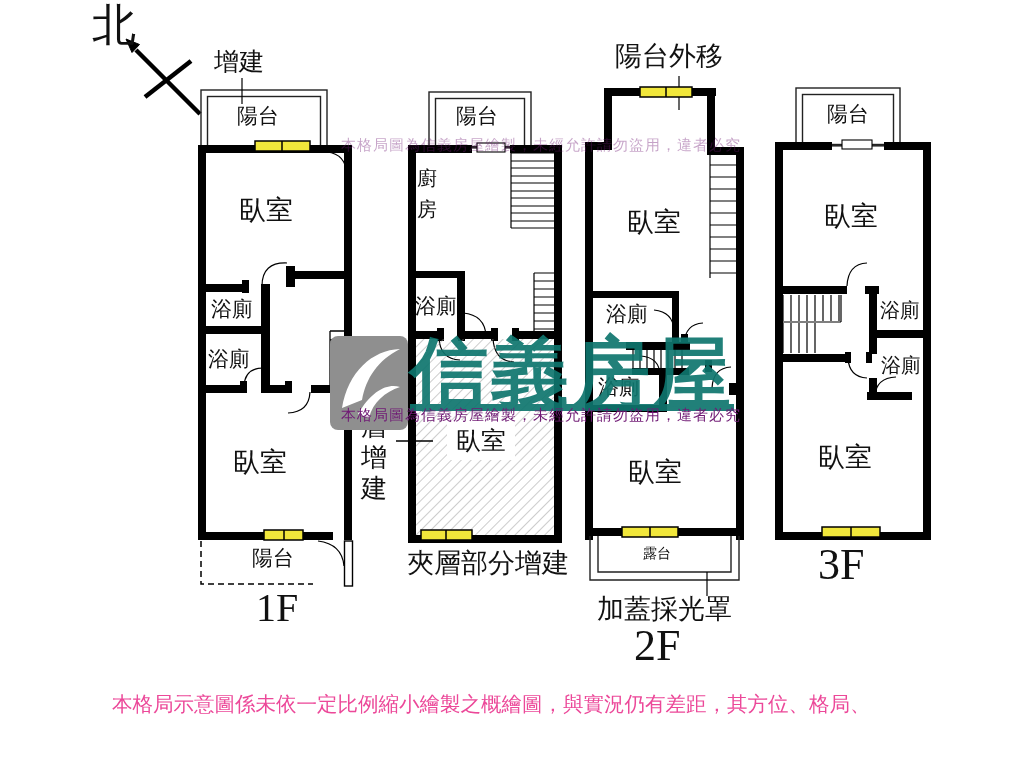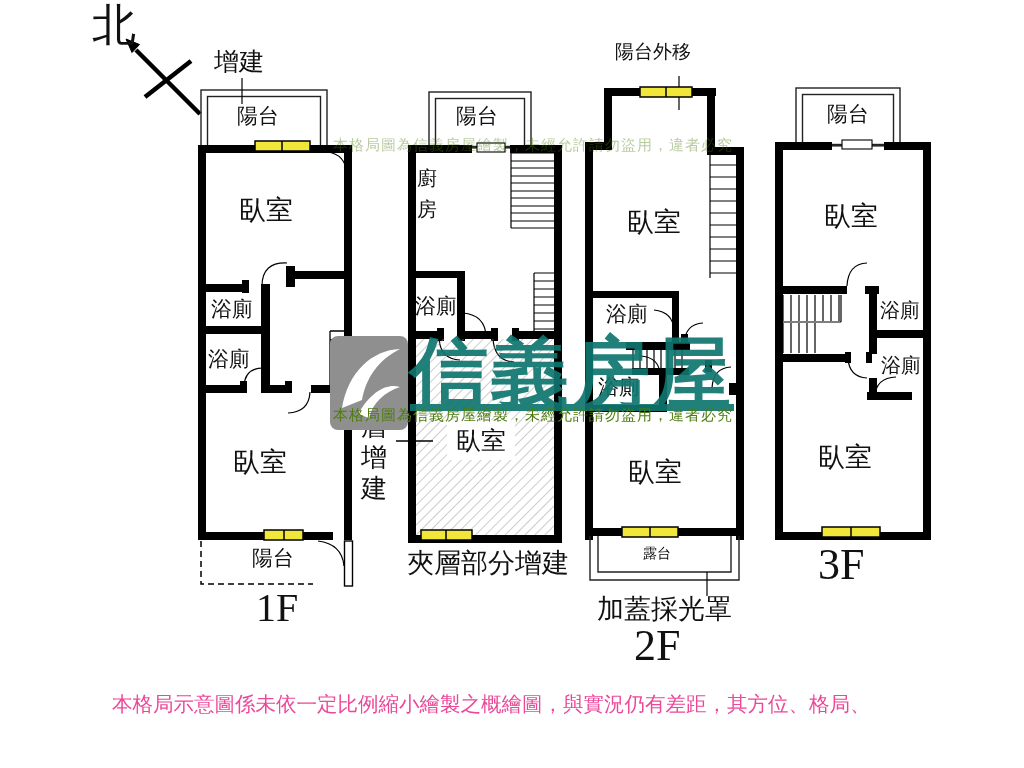--- a/index.html
+++ b/index.html
@@ -2,21 +2,21 @@
 <html><head>
 <meta charset="utf-8">
 <style>
   html,body{margin:0;padding:0;background:#ffffff;}
   .canvas{position:relative;width:1024px;height:768px;background:#ffffff;overflow:hidden;
           font-family:"Liberation Serif","DejaVu Serif",serif;}
   .lbl{position:absolute;color:#111;white-space:nowrap;line-height:1.1;}
   .vtext{white-space:normal;word-break:break-all;}
   svg{position:absolute;left:0;top:0;}
   .wm-brand{position:absolute;font-weight:bold;color:#0f766e;letter-spacing:3px;opacity:.92;text-decoration:underline;}
-  .wm-notice{position:absolute;color:#4d7c0f;letter-spacing:1px;}
+  .wm-notice{position:absolute;color:#701a75;letter-spacing:1px;margin-left:8px;}
   .wm-logo{position:absolute;background:#8f8f8f;border-radius:8px;}
   .disclaimer{position:absolute;color:#ec4899;}
 </style>
 </head>
 <body>
 
 <div class="canvas">
 
   <svg width="1024" height="768" viewBox="0 0 1024 768">
     <defs>
@@ -226,21 +226,21 @@
   <div class="lbl" style="left:252px;top:547px;font-size:21px;">陽台</div>
   <div class="lbl" style="left:256px;top:586px;font-size:40px;">1F</div>
 
   <div class="lbl" style="left:456px;top:105px;font-size:21px;">陽台</div>
   <div class="lbl vtext" style="left:417px;top:163px;font-size:20px;width:27px;line-height:31px;">廚房</div>
   <div class="lbl" style="left:415px;top:295px;font-size:21px;">浴廁</div>
   <div class="lbl" style="left:456px;top:427px;font-size:25px;">臥室</div>
   <div class="lbl vtext" style="left:361px;top:380px;font-size:26px;width:28px;line-height:31px;">夾層增建</div>
   <div class="lbl" style="left:407px;top:549px;font-size:27px;">夾層部分增建</div>
 
-  <div class="lbl" style="left:615px;top:42px;font-size:19px;">陽台外移</div>
+  <div class="lbl" style="left:615px;top:42px;font-size:27px;">陽台外移</div>
   <div class="lbl" style="left:627px;top:208px;font-size:27px;">臥室</div>
   <div class="lbl" style="left:606px;top:303px;font-size:21px;">浴廁</div>
   <div class="lbl" style="left:598px;top:376px;font-size:21px;">浴廁</div>
   <div class="lbl" style="left:628px;top:458px;font-size:27px;">臥室</div>
   <div class="lbl" style="left:643px;top:546px;font-size:14px;">露台</div>
   <div class="lbl" style="left:597px;top:595px;font-size:27px;">加蓋採光罩</div>
   <div class="lbl" style="left:634px;top:622px;font-size:44px;">2F</div>
 
   <div class="lbl" style="left:827px;top:103px;font-size:21px;">陽台</div>
   <div class="lbl" style="left:824px;top:202px;font-size:27px;">臥室</div>

